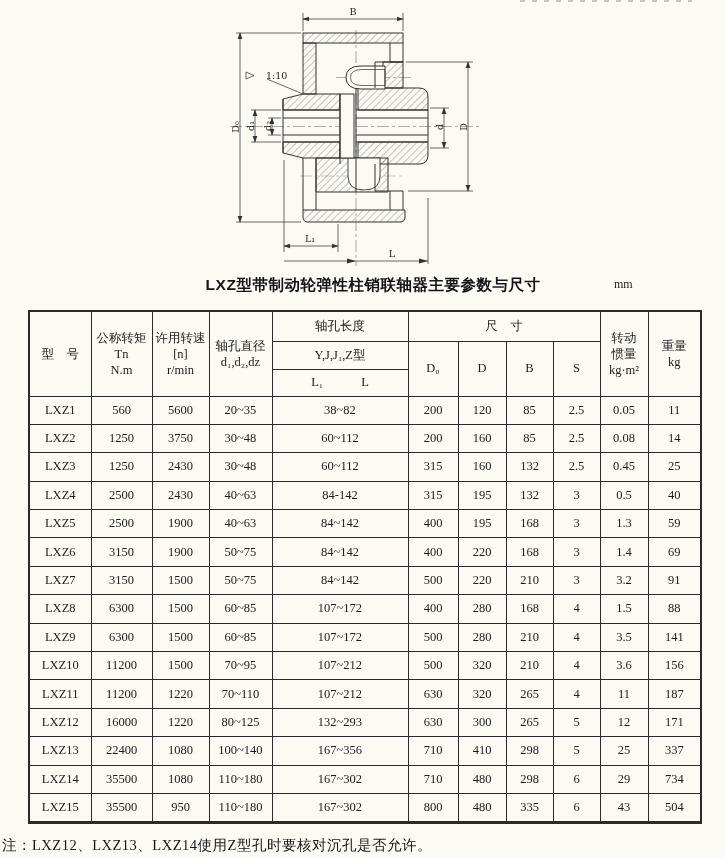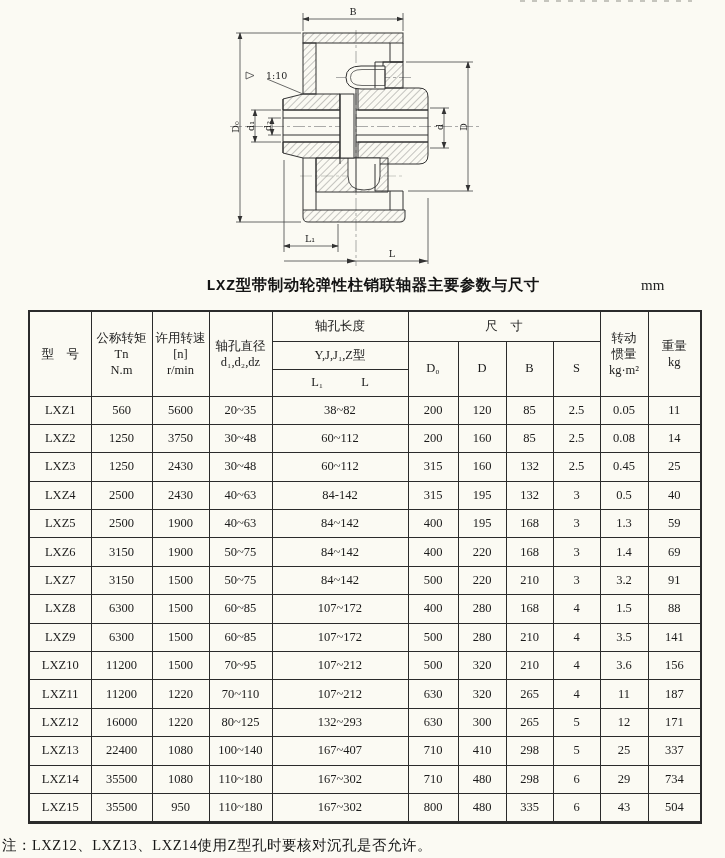--- a/index.html
+++ b/index.html
@@ -8,23 +8,23 @@
     background:#fbfaf3;color:#1b1b1b;
     font-family:"Liberation Serif","DejaVu Serif",serif;
   }
   .artifact{position:absolute;left:520px;top:0;width:172px;height:2px;
     background:repeating-linear-gradient(90deg,#9a9a92 0 5px,transparent 5px 12px);
     opacity:.55;}
   .drawing{position:absolute;left:0;top:0;width:725px;height:272px;}
   .dlbl{font-family:"DejaVu Serif",serif;font-size:9.5px;fill:#222;}
   .title-row{position:absolute;top:275px;left:22px;width:702px;text-align:center;}
   .title-row .t{
-    font-family:Liberation Mono, monospace;
+    font-family:Liberation Sans, sans-serif;
     font-weight:600;font-size:15.5px;letter-spacing:.5px;color:#141414;}
-  .unit{position:absolute;top:277px;left:641px;font-size:15px;color:#222;}
+  .unit{position:absolute;top:277px;left:614px;font-size:12px;color:#222;}
   .spec-table{position:absolute;left:28px;top:310px;width:672px;
     border-collapse:collapse;table-layout:fixed;}
   .spec-table th,.spec-table td{
     border:1px solid #2b2b2b;text-align:center;vertical-align:middle;
     padding:0;font-weight:normal;font-size:12.5px;color:#1b1b1b;
     font-family:"Liberation Serif","DejaVu Serif",serif;}
   .spec-table{border:2px solid #2b2b2b;border-bottom-width:3px;}
   .spec-table thead tr.hr1{height:30px;}
   .spec-table thead tr.hr2{height:28px;}
   .spec-table thead tr.hr3{height:27px;}
@@ -338,21 +338,21 @@
         <td>265</td>
         <td>5</td>
         <td>12</td>
         <td>171</td>
       </tr>
       <tr>
         <td>LXZ13</td>
         <td>22400</td>
         <td>1080</td>
         <td>100~140</td>
-        <td>167~407</td>
+        <td>167~356</td>
         <td>710</td>
         <td>410</td>
         <td>298</td>
         <td>5</td>
         <td>25</td>
         <td>337</td>
       </tr>
       <tr>
         <td>LXZ14</td>
         <td>35500</td>

